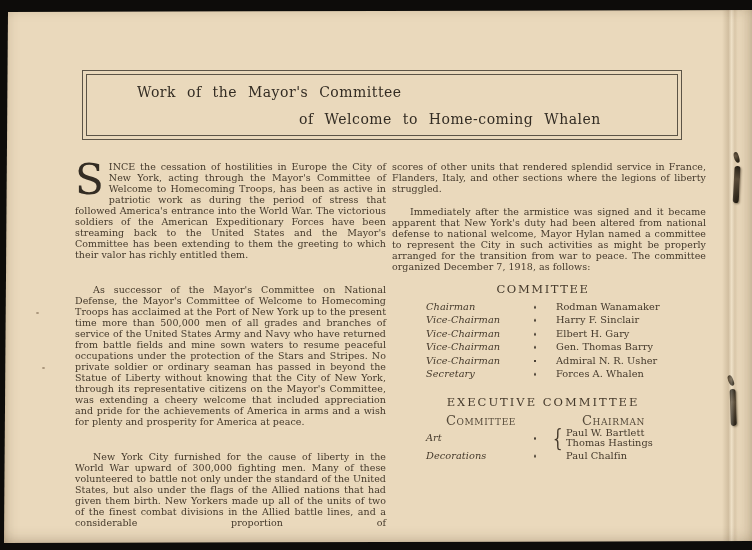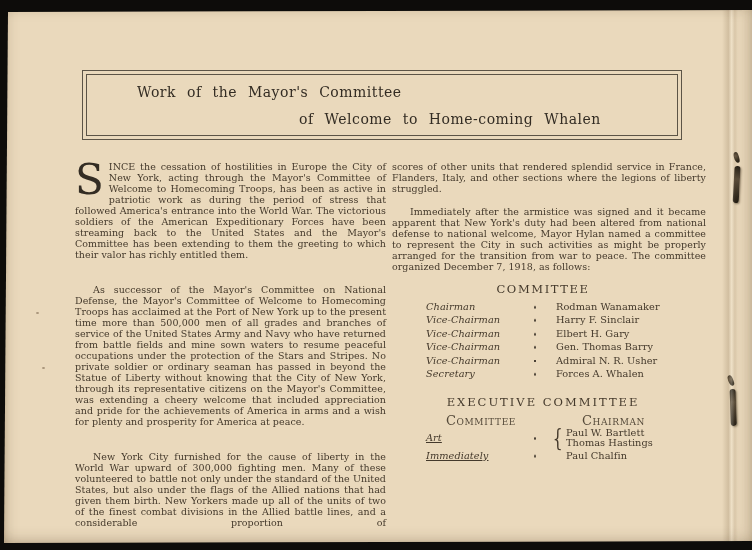--- a/index.html
+++ b/index.html
@@ -96,21 +96,21 @@
   .cols-head{
     display:flex;padding-left:54px;margin-bottom:2px;
     font-variant:small-caps;font-size:13px;letter-spacing:.6px;color:#554a3a;
   }
   .cols-head .h-com{width:136px;flex:none;}
   .exec-row{
     display:flex;align-items:center;
     padding-left:34px;margin-bottom:2px;
     font-size:9.8px;line-height:10.6px;
   }
-  .exec-row .off-title{align-self:center;text-decoration:underline;}
+  .exec-row .off-title{align-self:center;}
   .brace{
     font-size:24px;font-weight:400;line-height:20px;
     transform:scaleX(.65);color:var(--ink);flex:none;margin-right:1px;
   }
   .names{flex:none;width:140px;}
   
   .staple{position:absolute;pointer-events:none;}
   .staple .hook{
     width:5px;height:11px;border-radius:50% 50% 40% 60%;
     background:radial-gradient(circle at 40% 35%,#6b5c48,#2c2519 70%);
@@ -193,21 +193,21 @@
       <span class="off-title">Art</span>
       <span class="leader"></span>
       <span class="brace">{</span>
       <span class="names">
         <span style="display:block">Paul W. Bartlett</span>
         <span style="display:block">Thomas Hastings</span>
       </span>
     </div>
 
     <div class="exec-row">
-      <span class="off-title">Immediately</span>
+      <span class="off-title">Decorations</span>
       <span class="leader"></span>
       <span class="names" style="margin-left:7px;">
         <span style="display:block">Paul Chalfin</span>
       </span>
     </div>
   </div>
 
   <div class="speck a"></div>
   <div class="speck b"></div>
 

